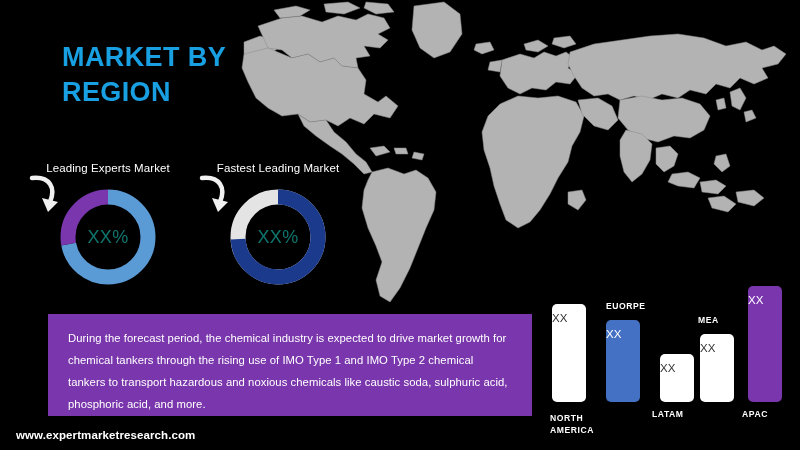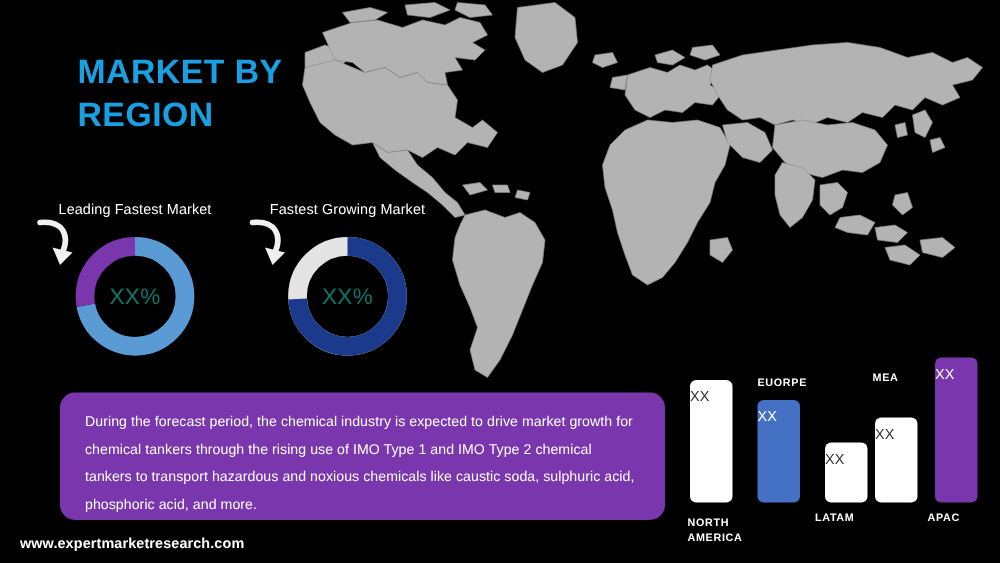--- a/index.html
+++ b/index.html
@@ -106,21 +106,21 @@
   .curve-arrow { position: absolute; width: 34px; height: 42px; }
   #arrow-left  { left: 28px;  top: 172px; }
   #arrow-right { left: 198px; top: 172px; }
 
   
   #callout {
     position: absolute;
     left: 48px; top: 314px;
     width: 484px; height: 102px;
     background: #7a36ac;
-    border-radius: 12px;
+    border-radius: 0;
     padding: 13px 20px 10px 20px;
     color: #ffffff;
     font-size: 11.3px;
     line-height: 1.95;
     letter-spacing: 0.05px;
   }
 
   
   #footer-url {
     position: absolute;
@@ -251,34 +251,34 @@
   <svg class="curve-arrow" id="arrow-left" viewBox="0 0 34 42">
     <path d="M4 6 C 22 4, 28 16, 22 30" stroke="#f0f0f0" stroke-width="4.5" fill="none" stroke-linecap="round"></path>
     <path d="M14 26 L30 30 L20 40 Z" fill="#f0f0f0"></path>
   </svg>
   <svg class="curve-arrow" id="arrow-right" viewBox="0 0 34 42">
     <path d="M4 6 C 22 4, 28 16, 22 30" stroke="#f0f0f0" stroke-width="4.5" fill="none" stroke-linecap="round"></path>
     <path d="M14 26 L30 30 L20 40 Z" fill="#f0f0f0"></path>
   </svg>
 
   <div class="donut-block" id="donut-leading">
-    <div class="donut-caption">Leading Fastest Market</div>
+    <div class="donut-caption">Leading Experts Market</div>
     <div class="donut-ring">
       <svg width="100" height="100" viewBox="0 0 100 100">
 
         <circle cx="50" cy="50" r="40" fill="none" stroke="#5b9bd5" stroke-width="15" stroke-dasharray="181 251" stroke-dashoffset="0" transform="rotate(-90 50 50)"></circle>
 
         <circle cx="50" cy="50" r="40" fill="none" stroke="#7a36ac" stroke-width="15" stroke-dasharray="70 251" stroke-dashoffset="-181" transform="rotate(-90 50 50)"></circle>
       </svg>
     </div>
     <div class="donut-value">XX%</div>
   </div>
 
   <div class="donut-block" id="donut-fastest">
-    <div class="donut-caption">Fastest Growing Market</div>
+    <div class="donut-caption">Fastest Leading Market</div>
     <div class="donut-ring">
       <svg width="100" height="100" viewBox="0 0 100 100">
 
         <circle cx="50" cy="50" r="40" fill="none" stroke="#e4e4e4" stroke-width="15"></circle>
 
         <circle cx="50" cy="50" r="40" fill="none" stroke="#1b3a8c" stroke-width="15" stroke-dasharray="186 251" stroke-dashoffset="0" transform="rotate(-90 50 50)"></circle>
       </svg>
     </div>
     <div class="donut-value">XX%</div>
   </div>
@@ -305,21 +305,21 @@
     <div class="bar-col" style="left:112px;">
       <div class="bar-rect" style="height:48px;background:#ffffff;"></div>
       <div class="bar-value" style="bottom:28px;color:#333333;">XX</div>
     </div>
     <div class="bar-label" style="left:104px; bottom:20px; width:58px;">LATAM</div>
 
     <div class="bar-col" style="left:152px;">
       <div class="bar-rect" style="height:68px;background:#ffffff;"></div>
       <div class="bar-value" style="bottom:48px;color:#333333;">XX</div>
     </div>
-    <div class="bar-label" style="left:150px; bottom:132px; width:55px;margin-top:20px;">MEA</div>
+    <div class="bar-label" style="left:150px; bottom:114px; width:55px;margin-top:20px;">MEA</div>
 
     <div class="bar-col" style="left:200px;">
       <div class="bar-rect" style="height:116px;background:#7a36ac;"></div>
       <div class="bar-value" style="bottom:96px;color:#ffffff;">XX</div>
     </div>
     <div class="bar-label" style="left:194px; bottom:20px; width:50px;margin-top:28px;">APAC</div>
   </div>
 
 </div>
 

